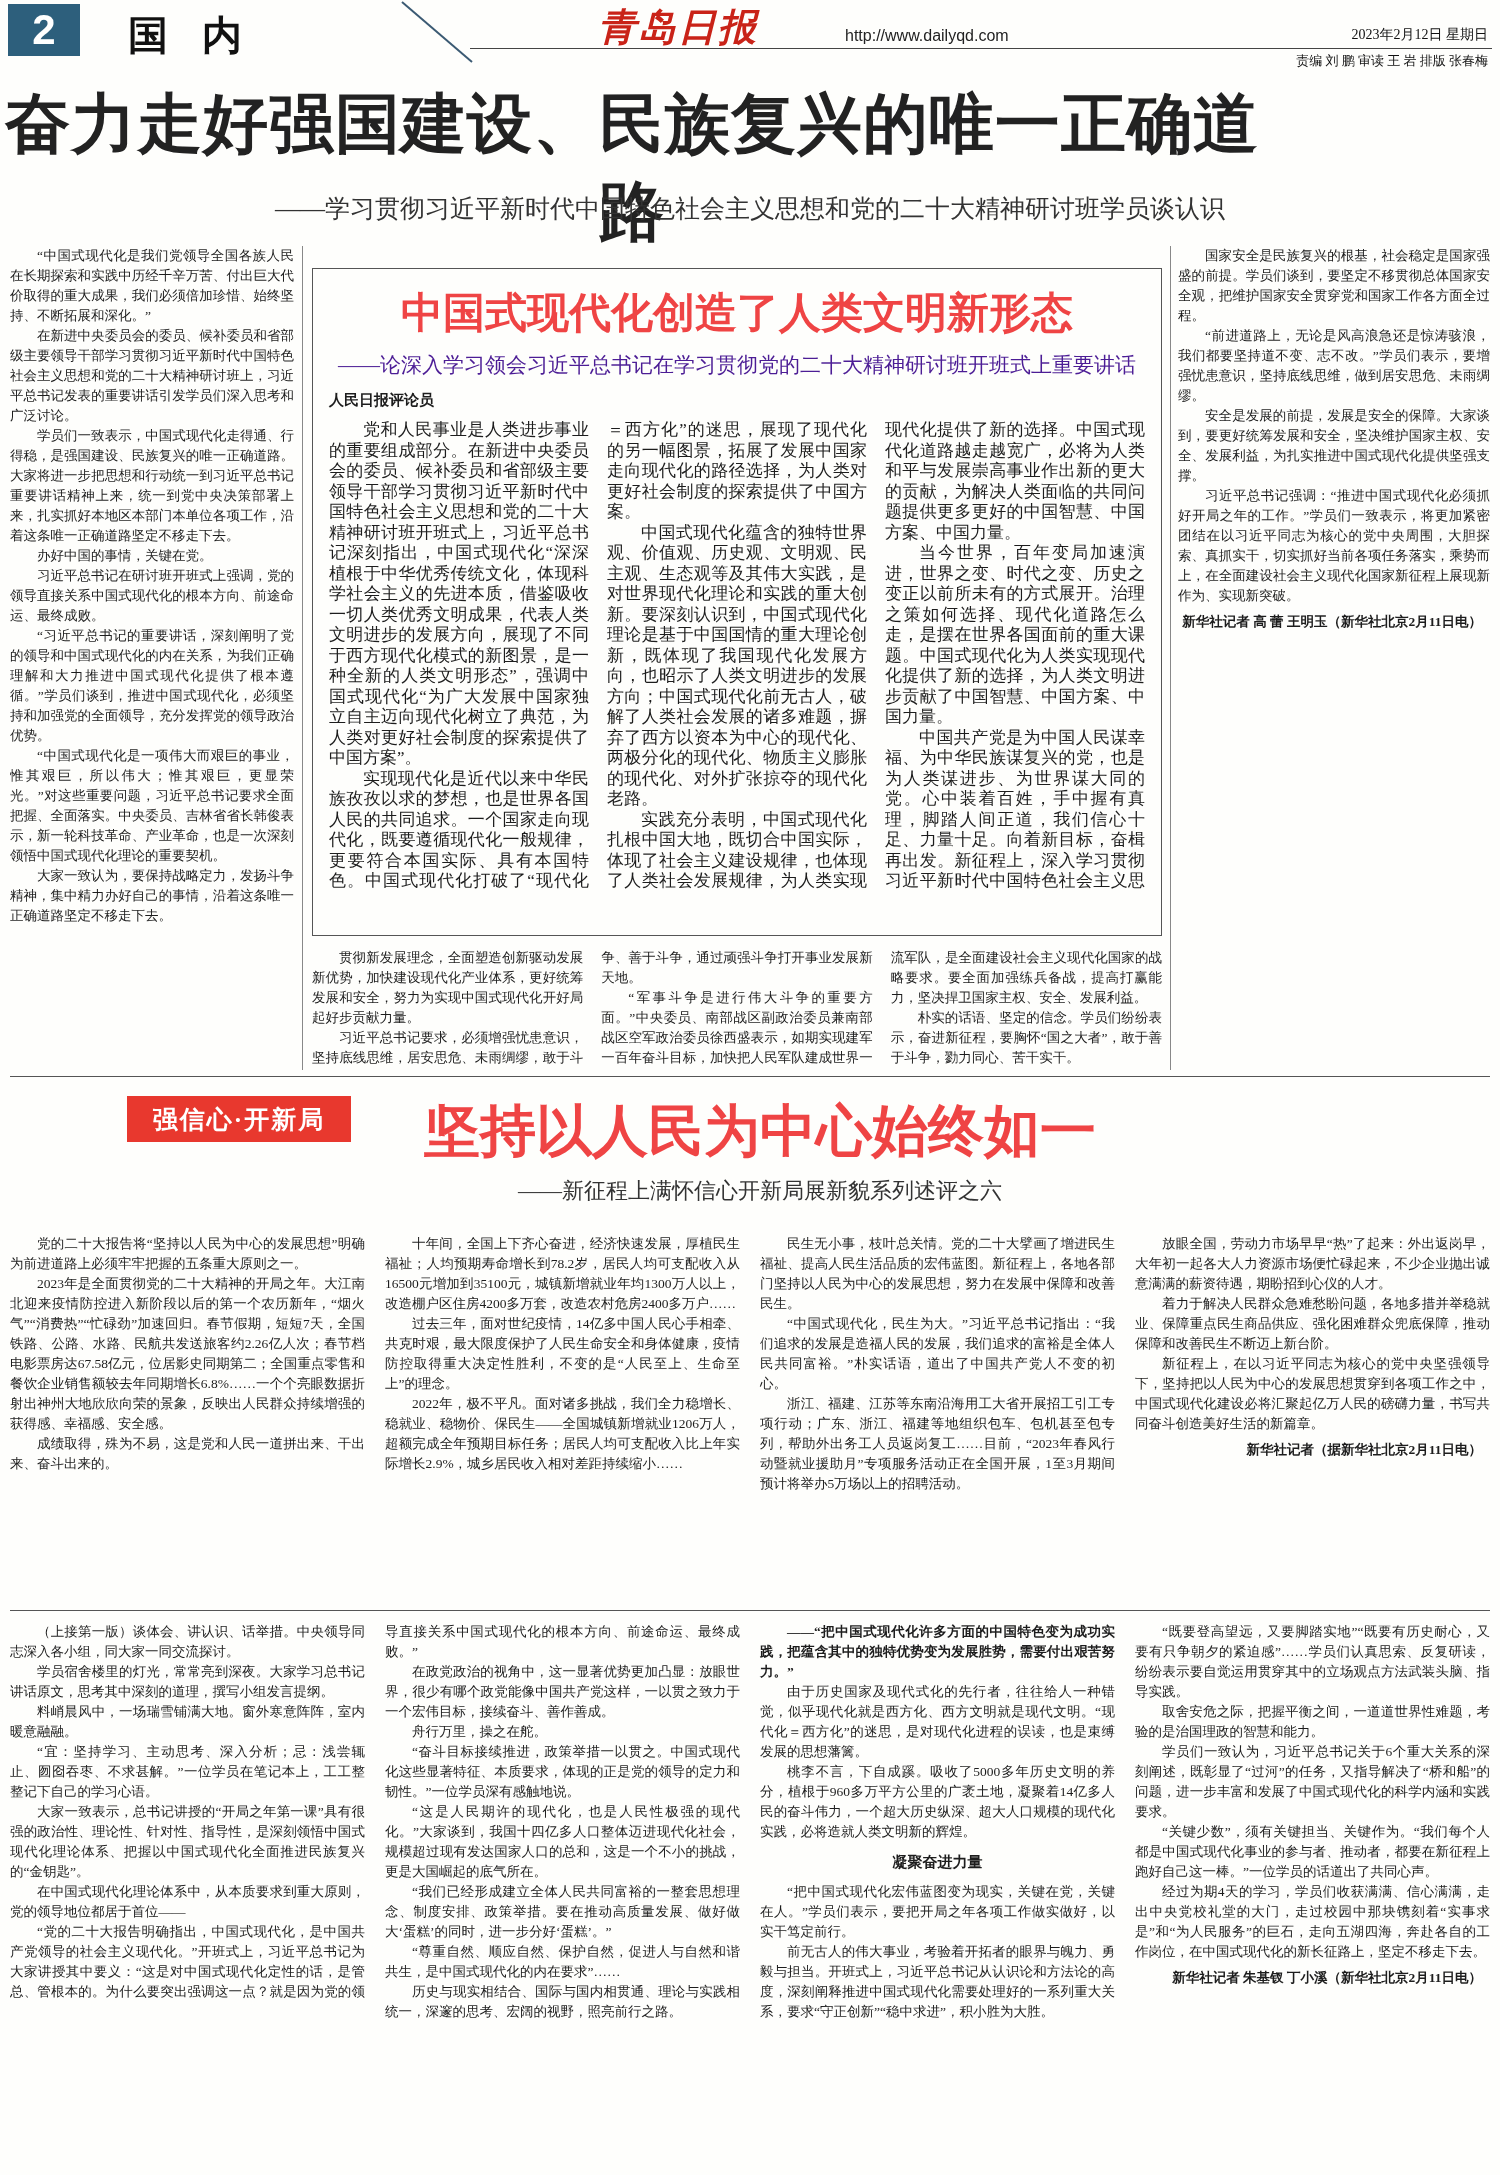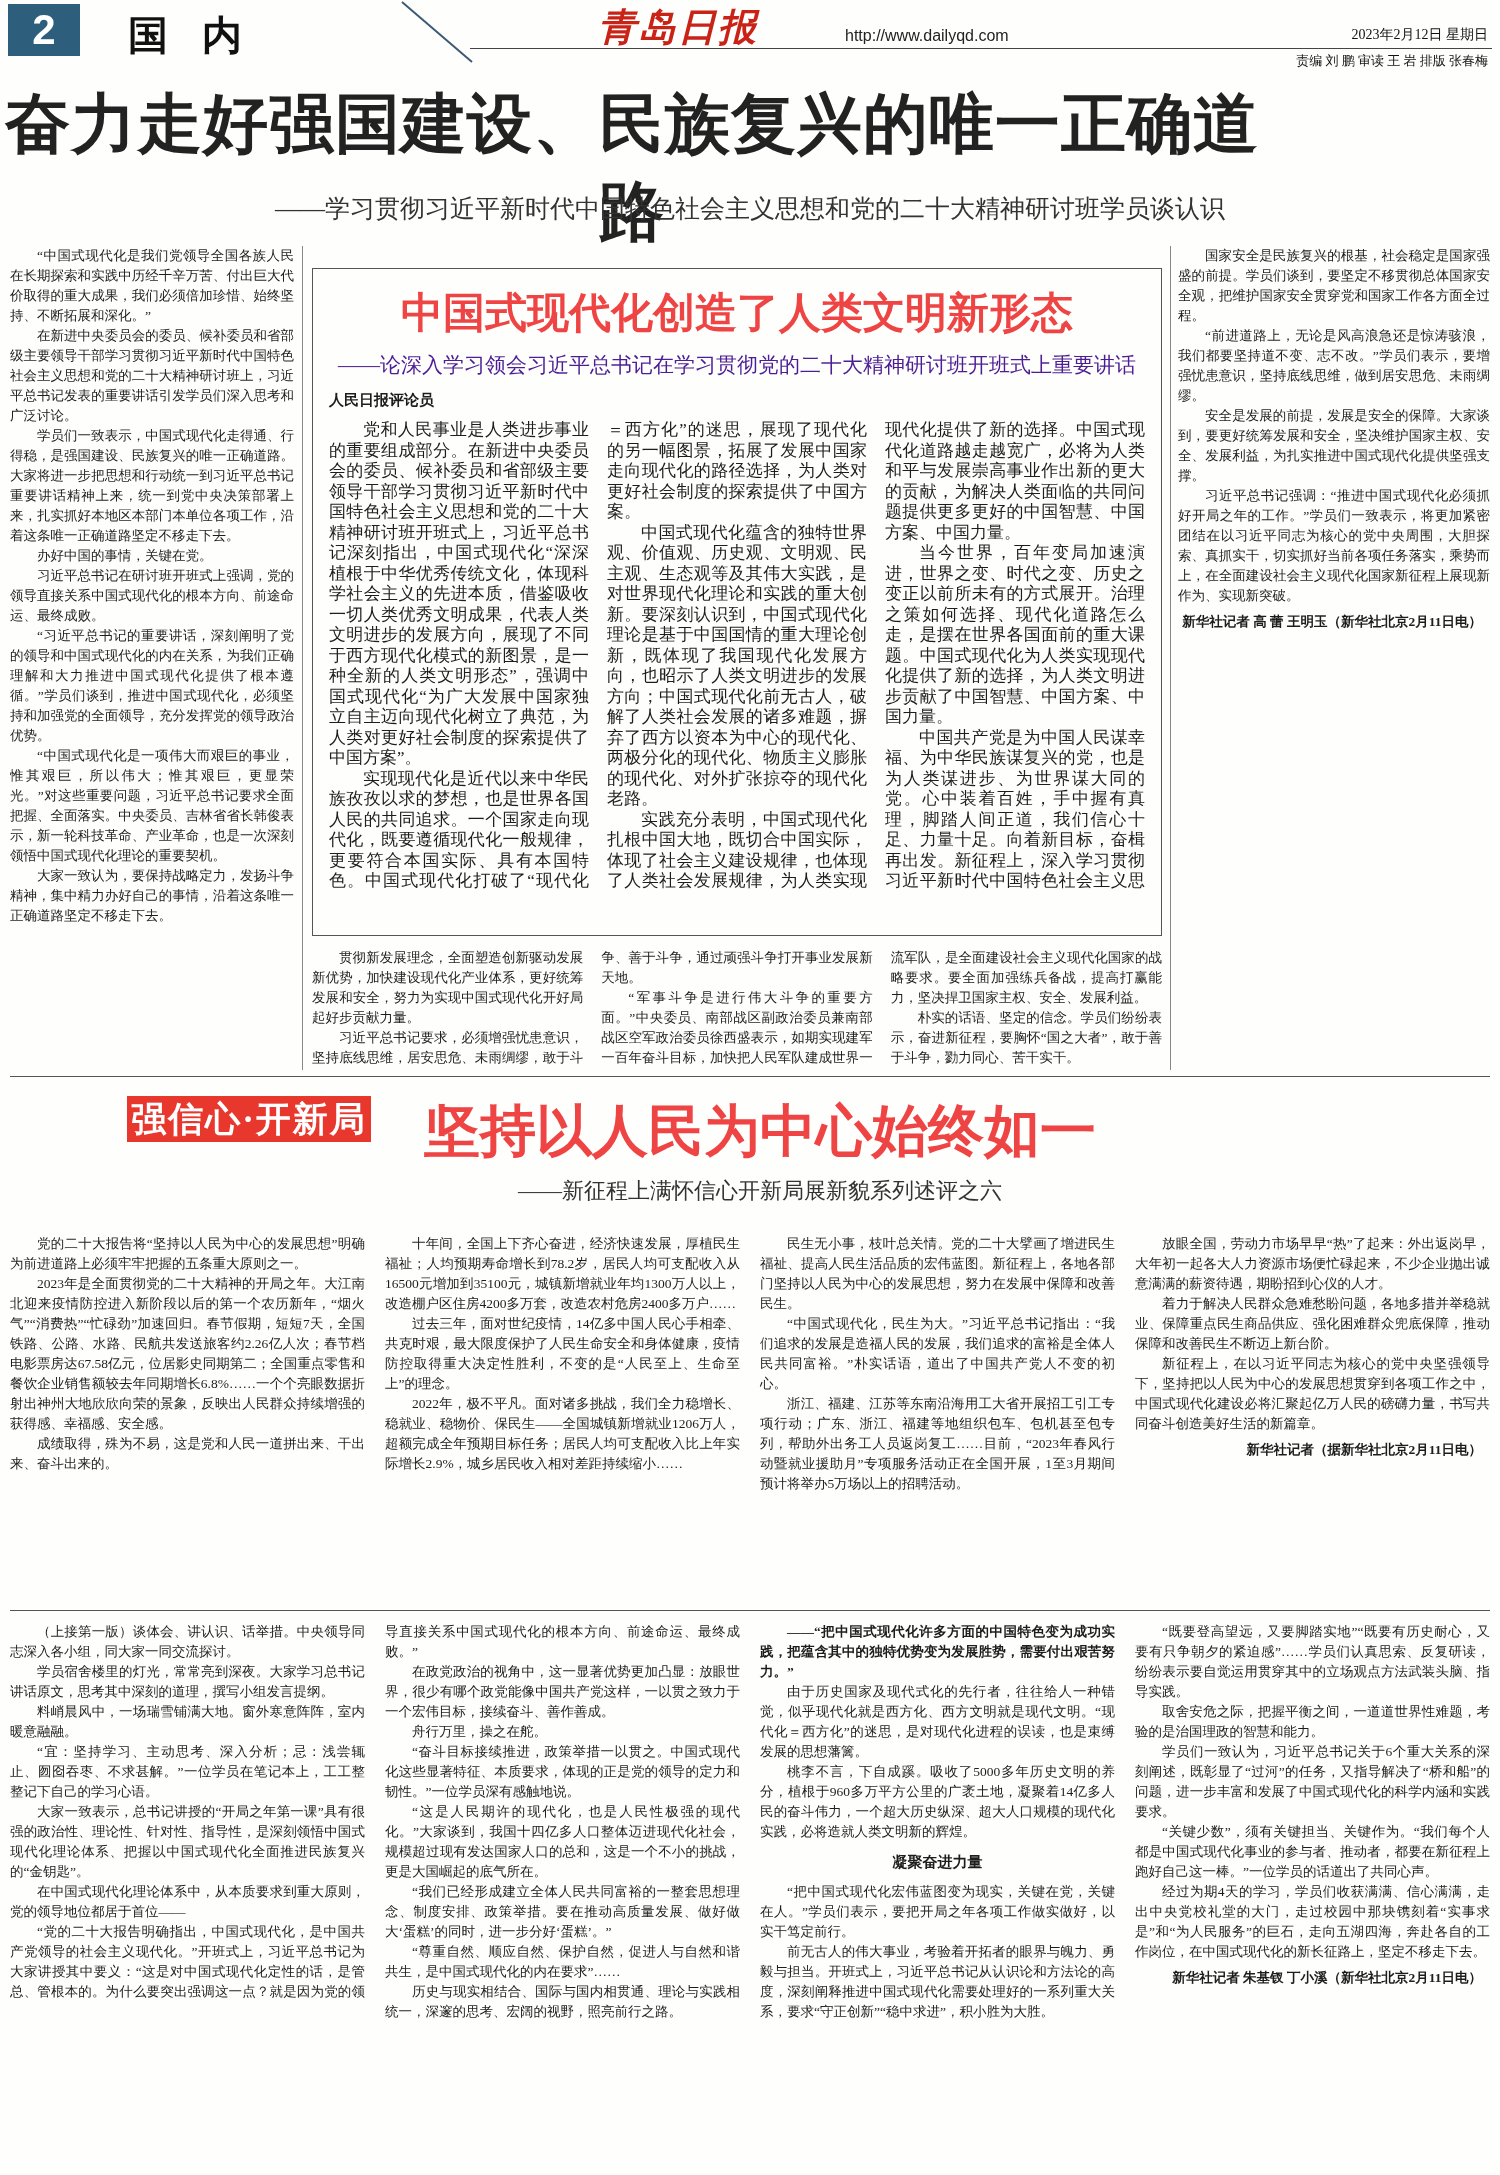--- a/index.html
+++ b/index.html
@@ -38,22 +38,22 @@
   
   .ed-box{position:absolute;left:312px;top:268px;width:850px;height:668px;border:1px solid #555;
        background:#fefefc;box-sizing:border-box;padding:10px 16px;}
   .ed-title{text-align:center;font-size:42px;font-weight:900;color:#ef4444;margin-top:6px;}
   .ed-subtitle{text-align:center;font-size:21px;color:#4c1d95;margin-top:10px;}
   .ed-byline{font-size:15px;font-weight:bold;margin:12px 0 10px 0;}
   .ed-body{column-count:3;column-gap:18px;height:480px;overflow:hidden;}
   .ed-body .para{font-size:17px;line-height:20.5px;}
   .under-box{left:312px;top:948px;width:850px;height:124px;column-count:3;column-gap:18px;}
   
-  .kicker{position:absolute;left:127px;top:1096px;width:244px;height:46px;background:#e8382e;
-       color:#fff;font-weight:bold;font-size:35px;display:flex;align-items:center;
+  .kicker{position:absolute;left:127px;top:1096px;width:224px;height:46px;background:#e8382e;
+       color:#fff;font-weight:bold;font-size:25px;display:flex;align-items:center;
        justify-content:center;letter-spacing:2px;}
   .series-headline{position:absolute;left:360px;top:1094px;width:800px;text-align:center;
        font-size:56px;font-weight:900;color:#ef4444;}
   .series-subtitle{position:absolute;left:360px;top:1176px;width:800px;text-align:center;
        font-size:22px;color:#333;}
   .series-cols{left:10px;top:1234px;width:1480px;height:370px;column-count:4;column-gap:20px;}
   
   .cont-cols{left:10px;top:1622px;width:1480px;height:548px;column-count:4;column-gap:20px;}
 </style>
 </head>

